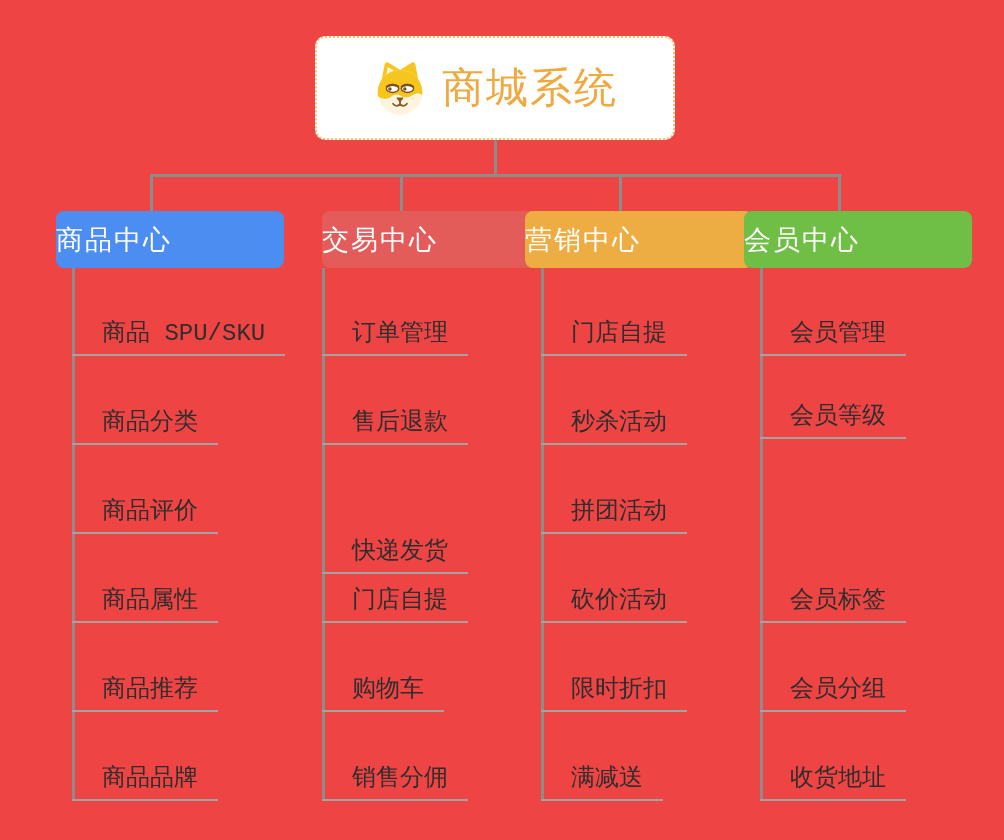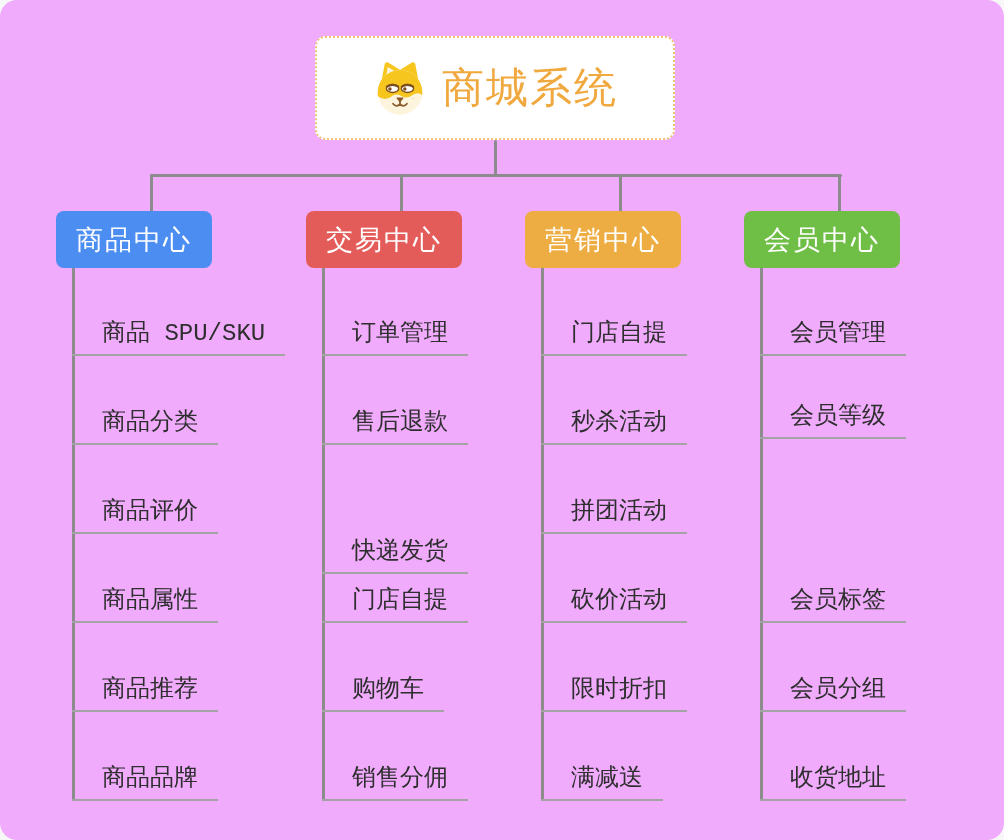--- a/index.html
+++ b/index.html
@@ -5,23 +5,22 @@
   html, body {
     margin: 0;
     padding: 0;
     background: #f7f7f7;
     font-family: "Liberation Sans", "DejaVu Sans", sans-serif;
   }
   .canvas {
     position: relative;
     width: 1004px;
     height: 840px;
-    background: #f0abfc;
+    background: #ef4444;
     overflow: hidden;
-    border-radius: 17px;
   }
 
   
   .conn {
     position: absolute;
     background: #8c8c8c;
     border-radius: 2px;
   }
   .root-stub   { left: 493.5px; top: 140px; width: 3px;  height: 36px; }
   .main-hline  { left: 150px;   top: 174px; width: 691.5px; height: 3px; }
@@ -45,25 +44,24 @@
     letter-spacing: 2px;
     color: #f0a93f;
   }
   .root-icon { width: 56px; height: 56px; flex: 0 0 auto; }
 
   
   .branch { position: absolute; top: 0; width: 250px; height: 840px; }
   .branch-box {
     position: absolute;
     left: 0; top: 211px;
-    width: 156px; height: 57px;
+    width: 228px; height: 57px;
     border-radius: 8px;
     display: flex;
     align-items: center;
-    justify-content: center;
     cursor: default;
   }
   .branch-label {
     color: #ffffff;
     font-size: 27px;
     letter-spacing: 2px;
   }
   .branch .stub {
     position: absolute;
     top: 174px; height: 38px; width: 3px;
@@ -135,21 +133,21 @@
   <div class="leaf" style="top: 318px;">商品 SPU/SKU</div>
         <div class="leaf" style="top: 407px;">商品分类</div>
         <div class="leaf" style="top: 496px;">商品评价</div>
         <div class="leaf" style="top: 585px;">商品属性</div>
         <div class="leaf" style="top: 674px;">商品推荐</div>
         <div class="leaf" style="top: 763px;">商品品牌</div>
       </div>
 
   <div class="branch" style="left: 306px;">
     <div class="stub" style="left: 93.5px;"></div>
-    <div class="branch-box" style="background: rgb(228, 92, 89);">
+    <div class="branch-box" style="background: rgb(228, 92, 89); margin-left: 16px;">
       <span class="branch-label">交易中心</span>
     </div>
     <div class="v-line"></div>
   <div class="leaf" style="top: 318px;">订单管理</div>
         <div class="leaf" style="top: 407px;">售后退款</div>
         <div class="leaf" style="top: 496px; margin-top: 40px;">快递发货</div>
         <div class="leaf" style="top: 585px;">门店自提</div>
         <div class="leaf" style="top: 674px;">购物车</div>
         <div class="leaf" style="top: 763px;">销售分佣</div>
       </div>

